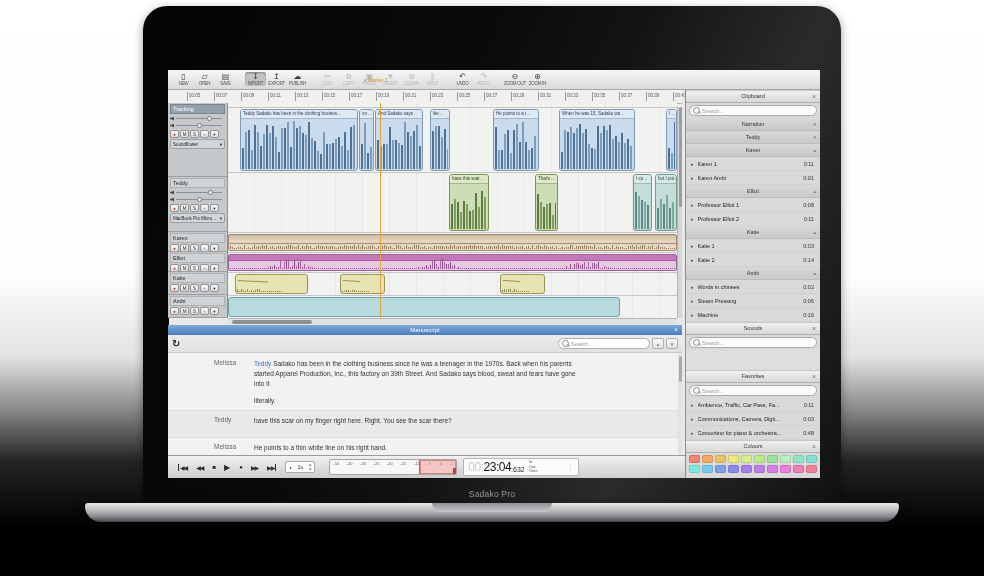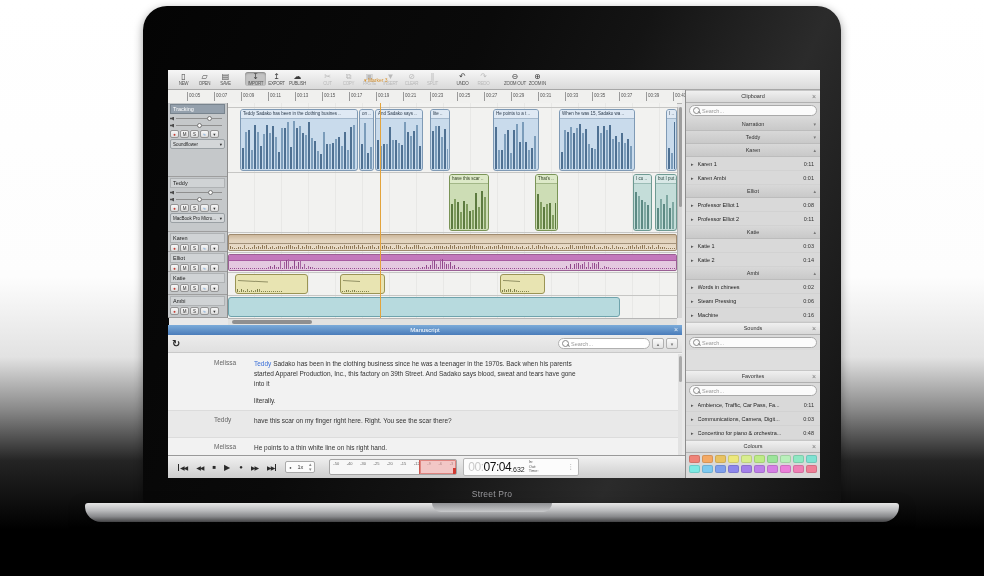--- a/index.html
+++ b/index.html
@@ -160,21 +160,21 @@
   .rp-spacer{height:20px;background:#dedede;}
   .swatches{padding:2px 3px;}
   .swrow{display:flex;gap:2px;margin-bottom:2px;}
   .sw{width:11px;height:8px;border-radius:2px;box-shadow:inset 0 0 0 1px rgba(0,0,0,.12);}
 </style>
 </head>
 <body>
 
 <div class="stage">
   <div class="lid">
-    <div class="lid-label">Street Pro</div>
+    <div class="lid-label">Sadako Pro</div>
   </div>
 
   <div class="screen">
     <div class="toolbar" id="toolbar">
         <div class="titem">
           <div class="tglyph">▯</div>
           <div class="tlabel">NEW</div>
         </div>
         <div class="titem">
           <div class="tglyph">▱</div>
@@ -1150,21 +1150,21 @@
             <span>-20</span>
             <span>-15</span>
             <span>-12</span>
             <span>-9</span>
             <span>-6</span>
             <span>-3</span>
           </div>
       </div>
       <div class="timebox">
         <span class="t-pre">00:</span>
-        <span class="t-main">07:04</span>
+        <span class="t-main">23:04</span>
         <span class="t-frac">.632</span>
         <span class="t-fields" id="tfields"><span>In:</span><br><span>Out:</span><br><span>Time:</span><br></span>
         <span class="t-step">⋮</span>
       </div>
     </div>
 
     <div class="rpanel" id="rpanel">
         <div class="panel-h"><span>Clipboard</span><span class="x">×</span></div>
         <div class="rp-search">
           <div class="box">

